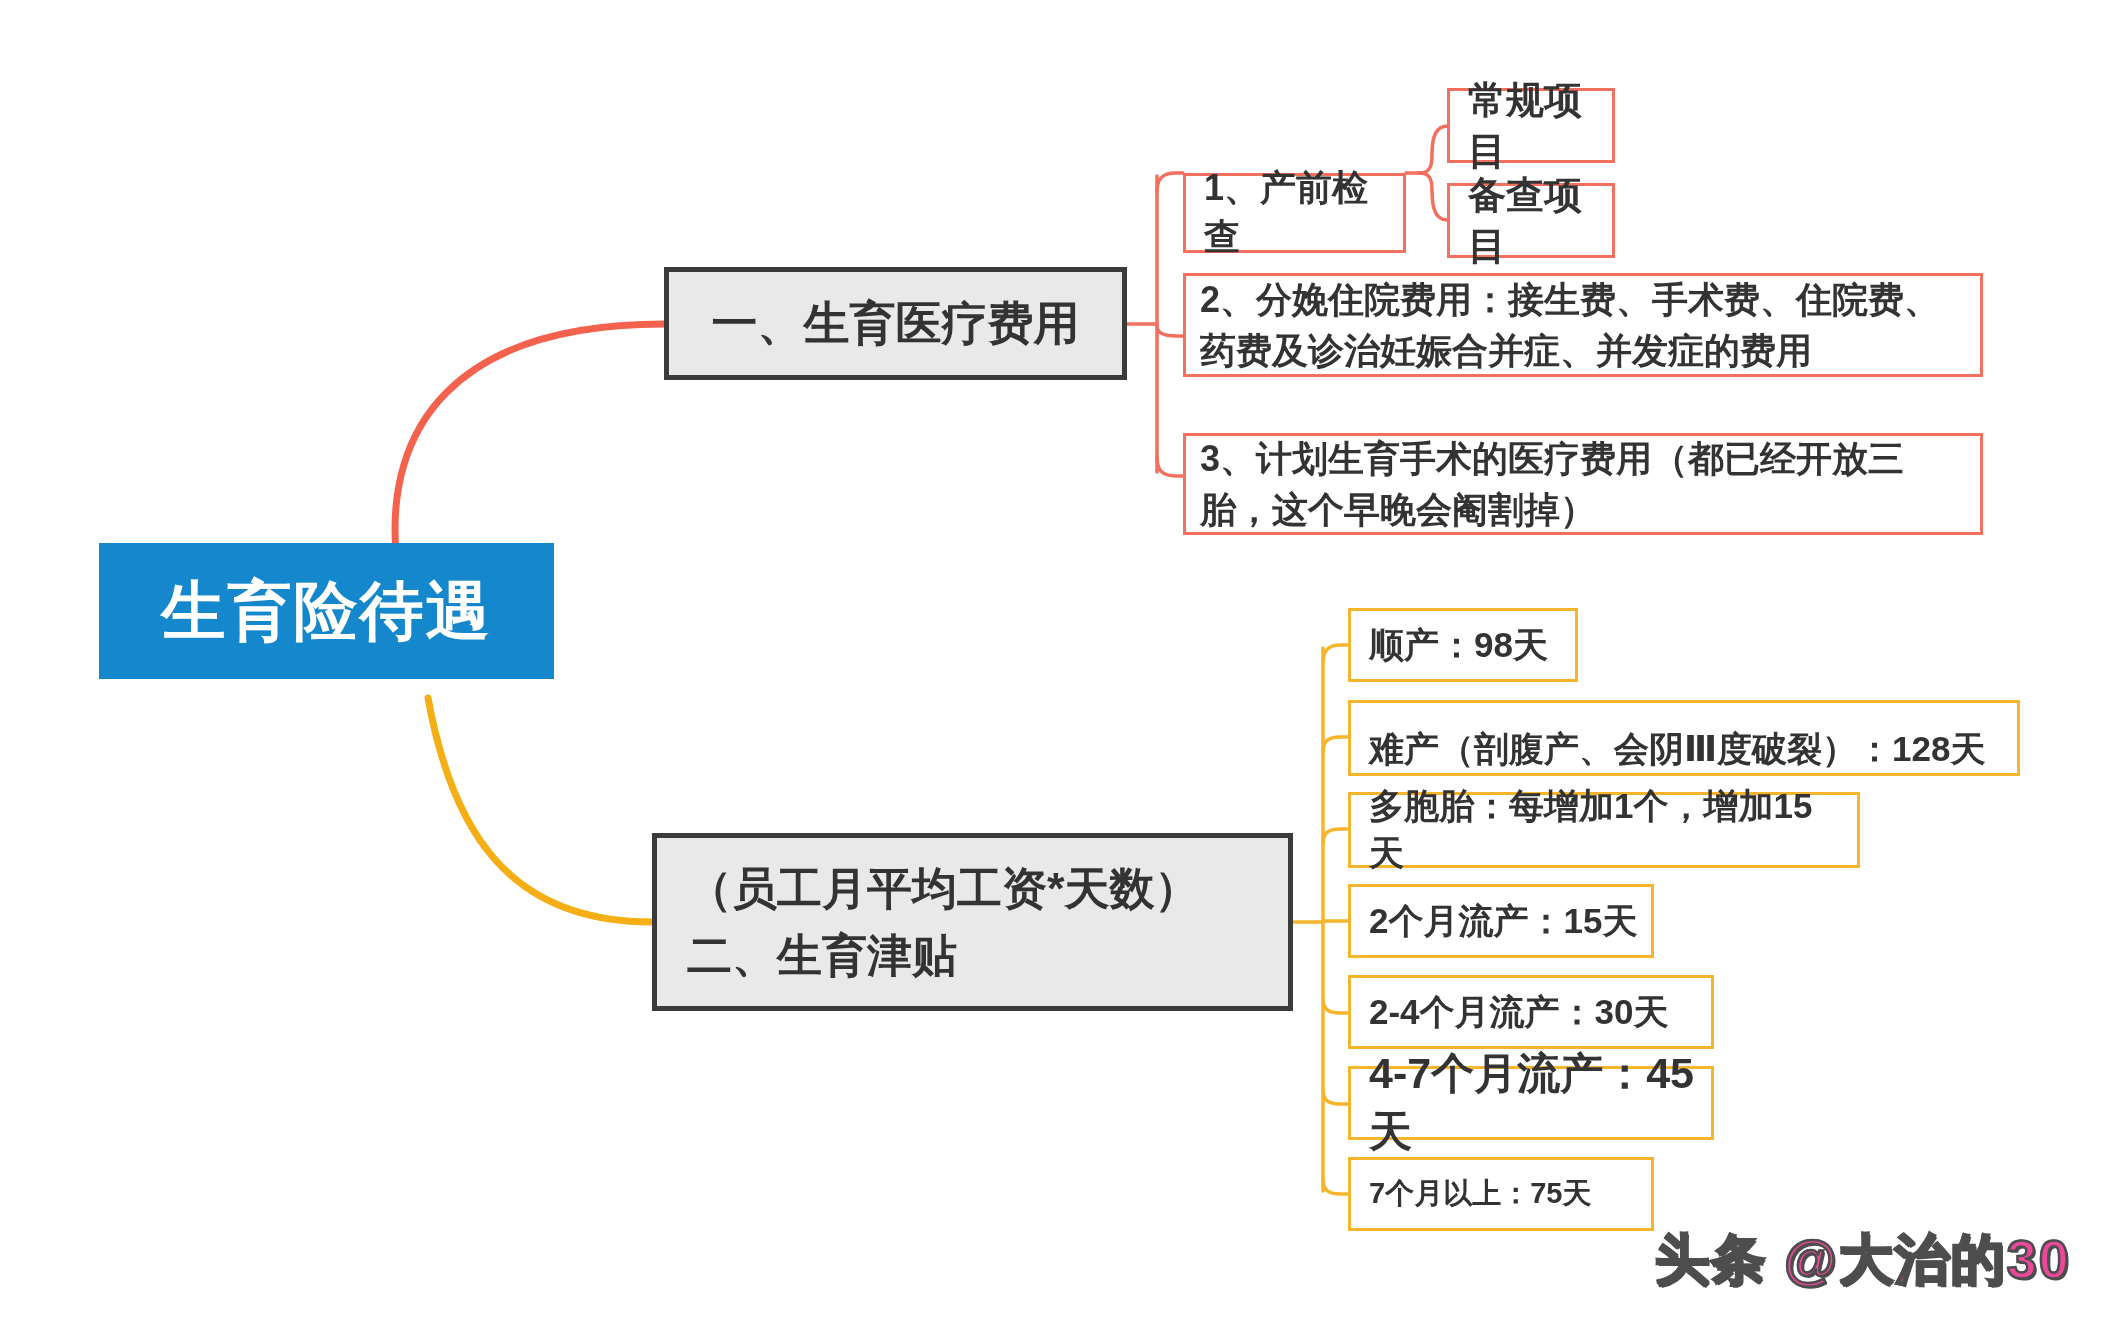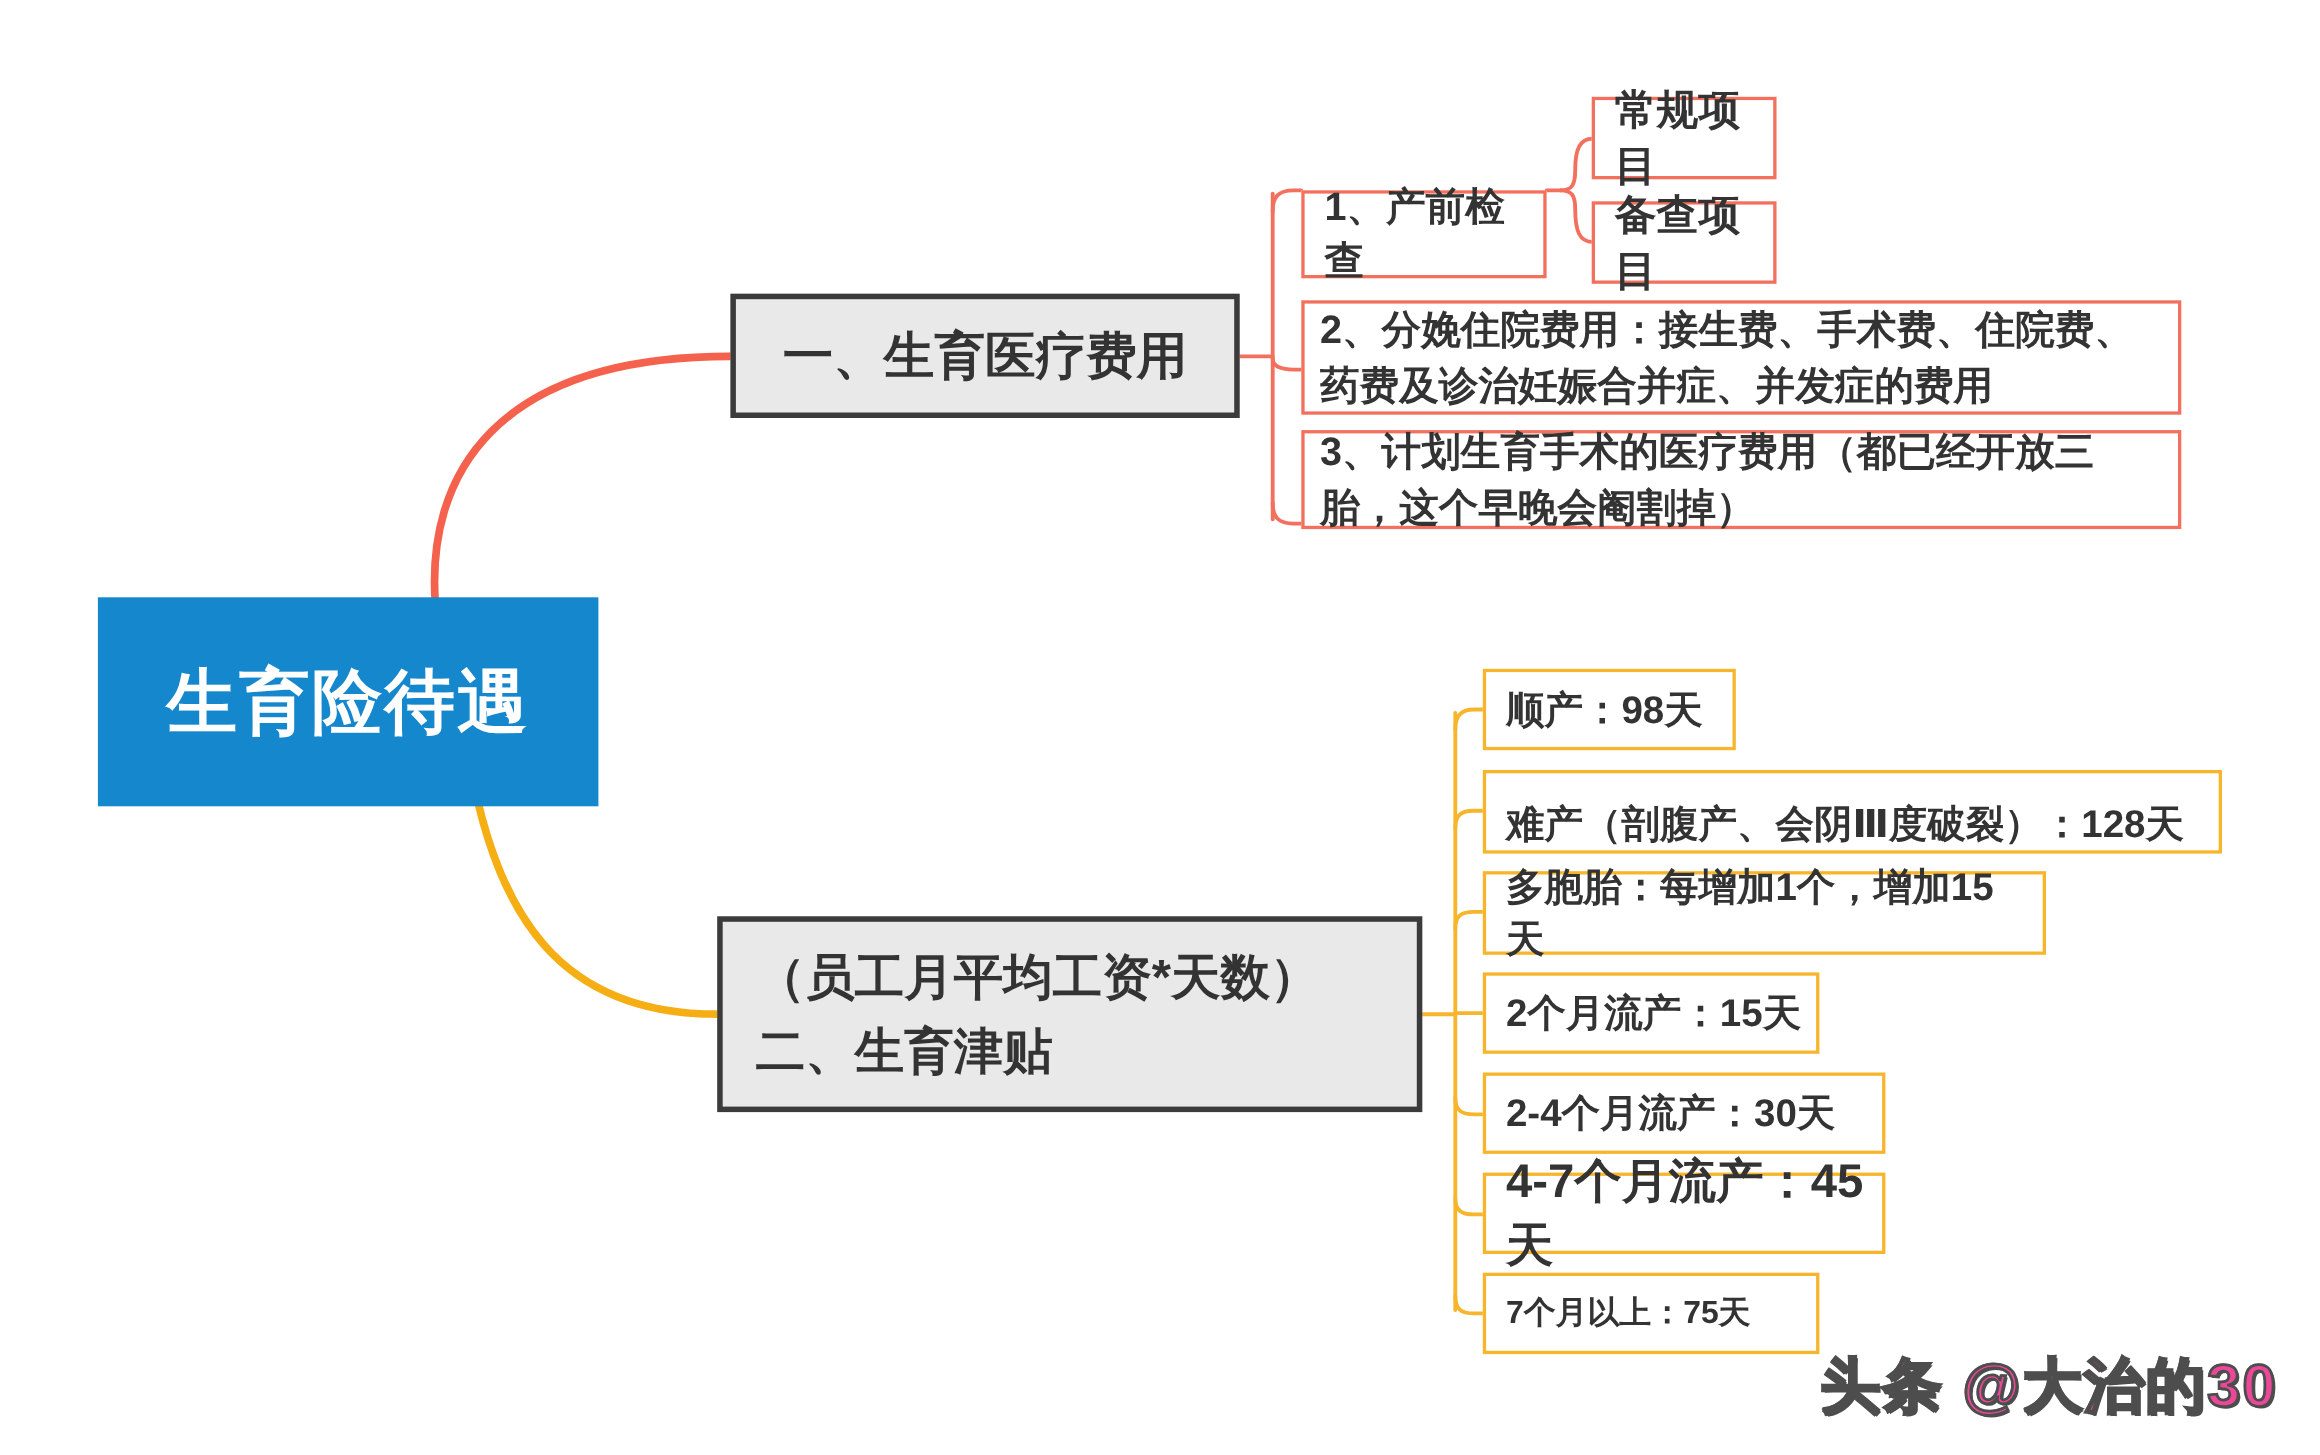--- a/index.html
+++ b/index.html
@@ -58,21 +58,21 @@
     <path class="line-allowance" d="M 1323 648 V 1191"></path>
     <path class="line-allowance" d="M 1323 663 C 1323 651 1328 645 1340 645 H 1348"></path>
     <path class="line-allowance" d="M 1323 753 C 1323 741 1328 737 1340 737 H 1348"></path>
     <path class="line-allowance" d="M 1323 844 C 1323 833 1328 829 1340 829 H 1348"></path>
     <path class="line-allowance" d="M 1323 921 H 1348"></path>
     <path class="line-allowance" d="M 1323 998 C 1323 1009 1328 1013 1340 1013 H 1348"></path>
     <path class="line-allowance" d="M 1323 1089 C 1323 1100 1328 1104 1340 1104 H 1348"></path>
     <path class="line-allowance" d="M 1323 1178 C 1323 1190 1328 1194 1340 1194 H 1348"></path>
   </svg>
 
-  <div class="node root-node" style="left:89px;top:543px;width:455px;height:190px;">
+  <div class="node root-node" style="left:99px;top:543px;width:455px;height:136px;">
     <span>生育险待遇</span>
   </div>
 
   <div class="node branch-node branch-1" style="left:664px;top:267px;width:463px;height:113px;">
     <span>一、生育医疗费用</span>
   </div>
 
   <div class="node leaf leaf-medical pad" style="left:1183px;top:133px;width:223px;height:80px;font-size:36px;margin-top:40px;">
     <span>1、产前检查</span>
   </div>
@@ -82,21 +82,21 @@
   </div>
 
   <div class="node leaf leaf-medical pad" style="left:1447px;top:183px;width:168px;height:75px;font-size:38px;">
     <span>备查项目</span>
   </div>
 
   <div class="node leaf leaf-medical" style="left:1183px;top:273px;width:800px;height:104px;font-size:36px;padding:0 14px;">
     <span class="wrap-text">2、分娩住院费用：接生费、手术费、住院费、药费及诊治妊娠合并症、并发症的费用</span>
   </div>
 
-  <div class="node leaf leaf-medical" style="left:1183px;top:391px;width:800px;height:90px;font-size:36px;padding:0 14px;">
+  <div class="node leaf leaf-medical" style="left:1183px;top:433px;width:800px;height:102px;font-size:36px;padding:0 14px;">
     <span class="wrap-text">3、计划生育手术的医疗费用（都已经开放三胎，这个早晚会阉割掉）</span>
   </div>
 
   <div class="node branch-node branch-2" style="left:652px;top:833px;width:641px;height:178px;">
     <span>
       <span style="display:block;">（员工月平均工资*天数）</span>
       <span style="display:block;">二、生育津贴</span>
     </span>
   </div>
 

